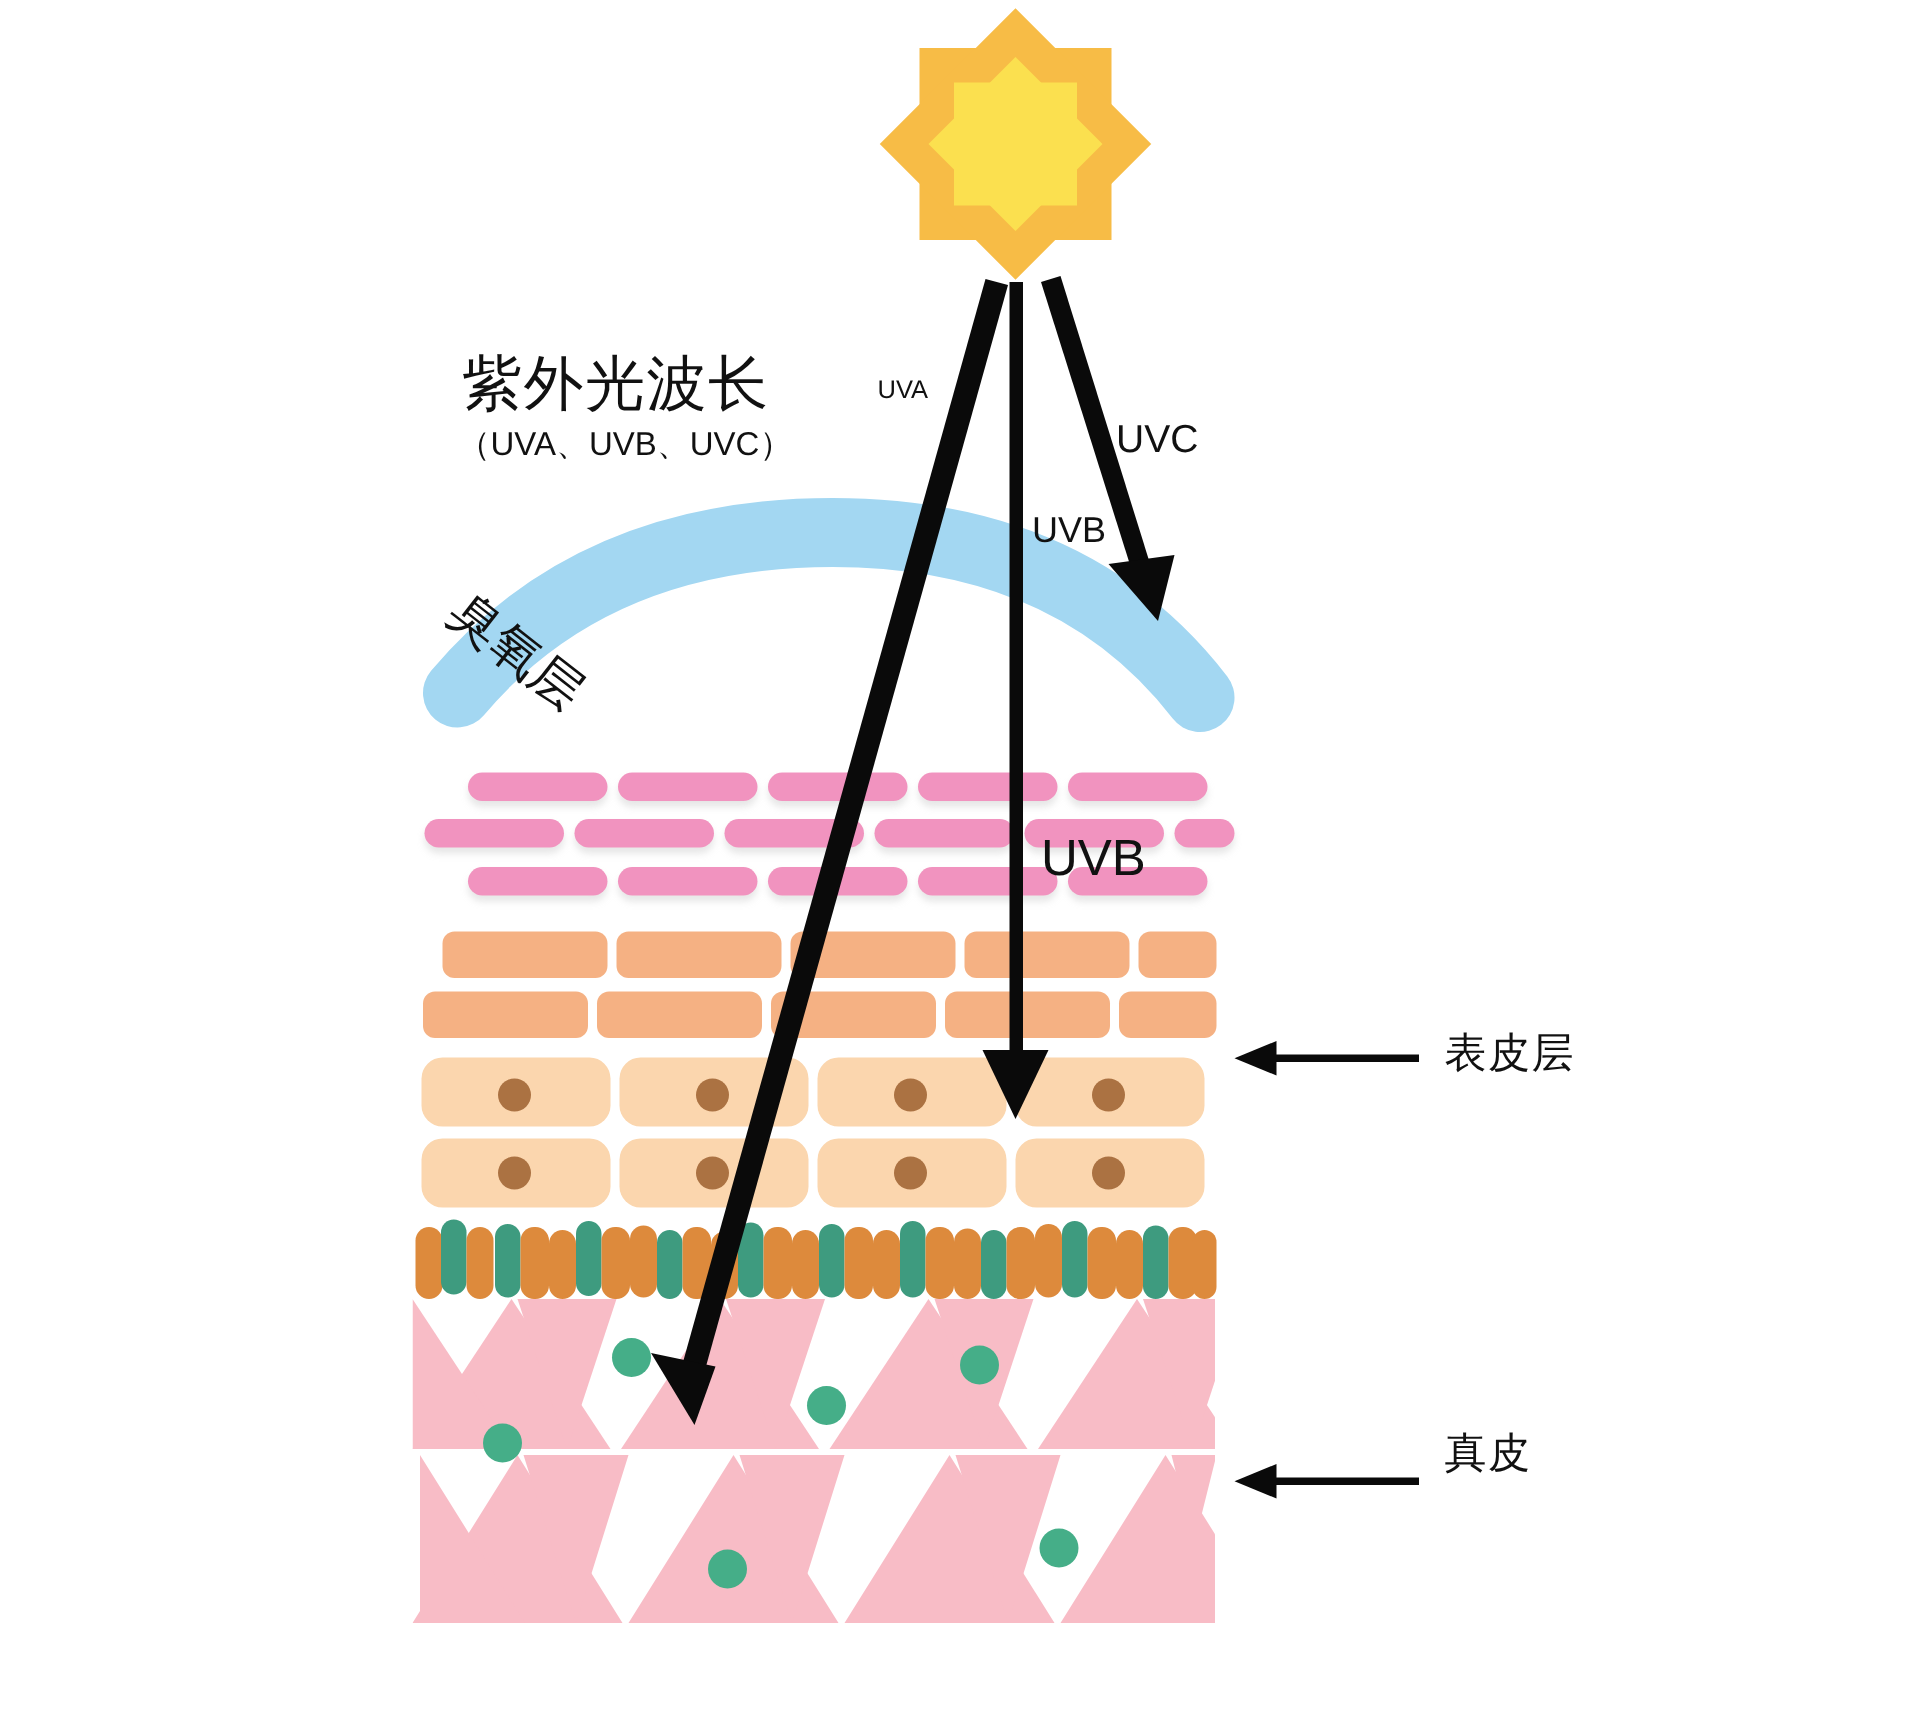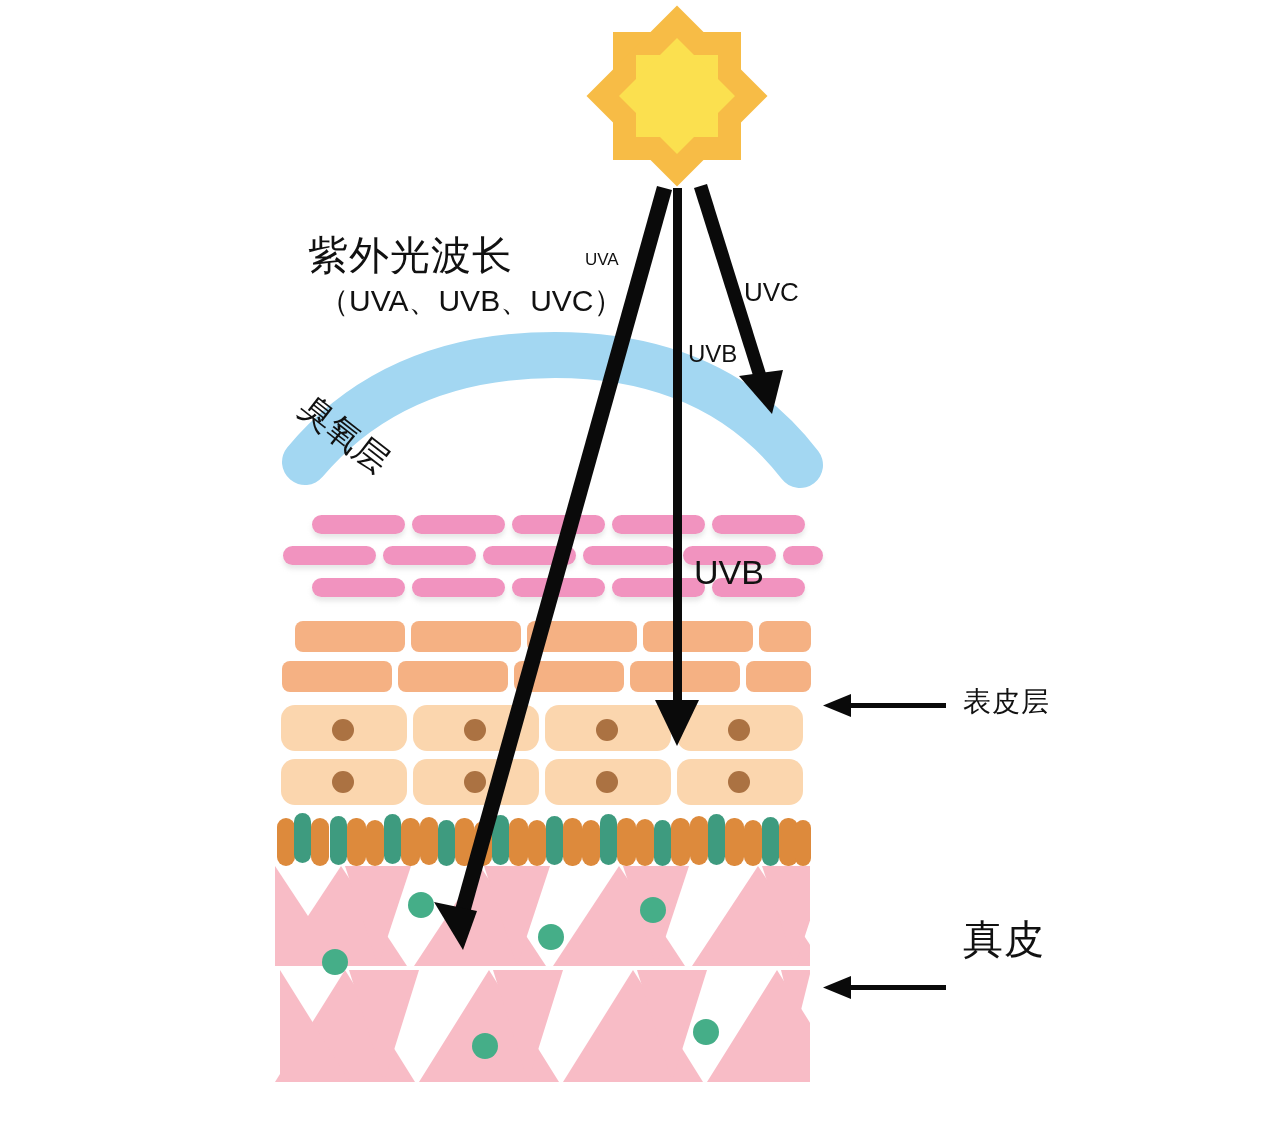--- a/index.html
+++ b/index.html
@@ -32,23 +32,23 @@
     font-family: "Liberation Sans", "DejaVu Sans", sans-serif;
   }
   #title-cn {
     left: 308px;
     top: 228px;
     font-size: 40px;
     letter-spacing: 1px;
     font-weight: 400;
   }
   #title-sub {
-    left: 319px;
+    left: 305px;
     top: 281px;
-    font-size: 30px;
+    font-size: 22px;
     letter-spacing: 0px;
   }
   #lab-uva {
     left: 585px;
     top: 250px;
     font-size: 17px;
   }
   #lab-uvc {
     left: 744px;
     top: 277px;
@@ -66,22 +66,22 @@
     font-size: 34px;
   }
   #lab-epidermis {
     left: 963px;
     top: 683px;
     font-size: 28px;
     letter-spacing: 1px;
   }
   #lab-dermis {
     left: 963px;
-    top: 912px;
-    font-size: 40px;
+    top: 950px;
+    font-size: 28px;
     letter-spacing: 1px;
   }
   #lab-ozone {
     position: absolute;
     left: 318px;
     top: 385px;
     font-size: 34px;
     color: #111111;
     transform: rotate(38deg);
     transform-origin: left top;

